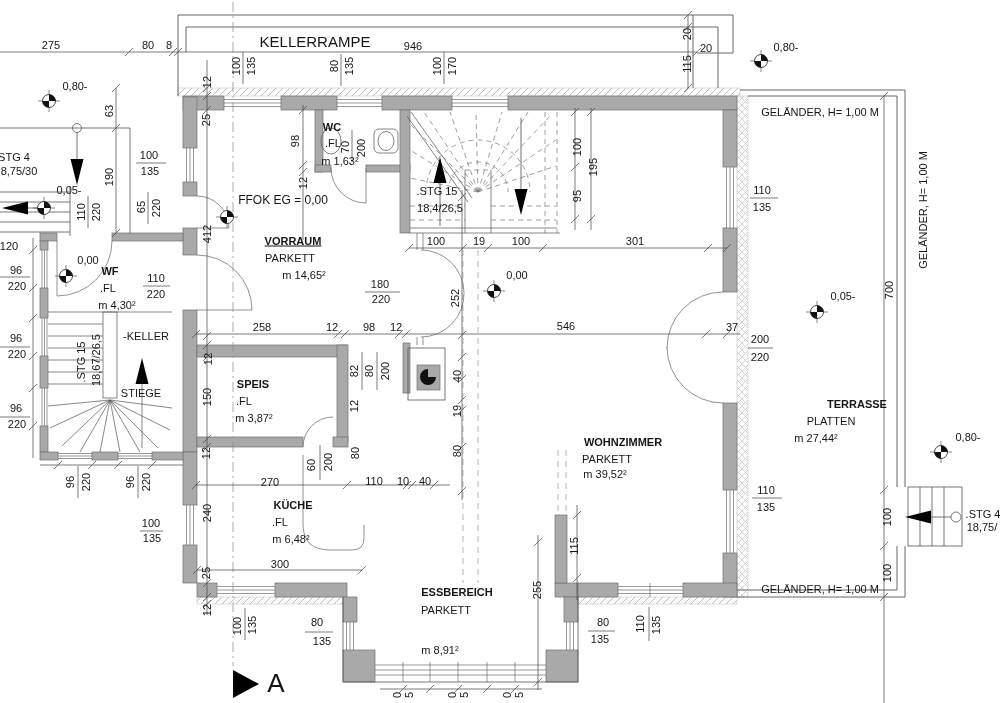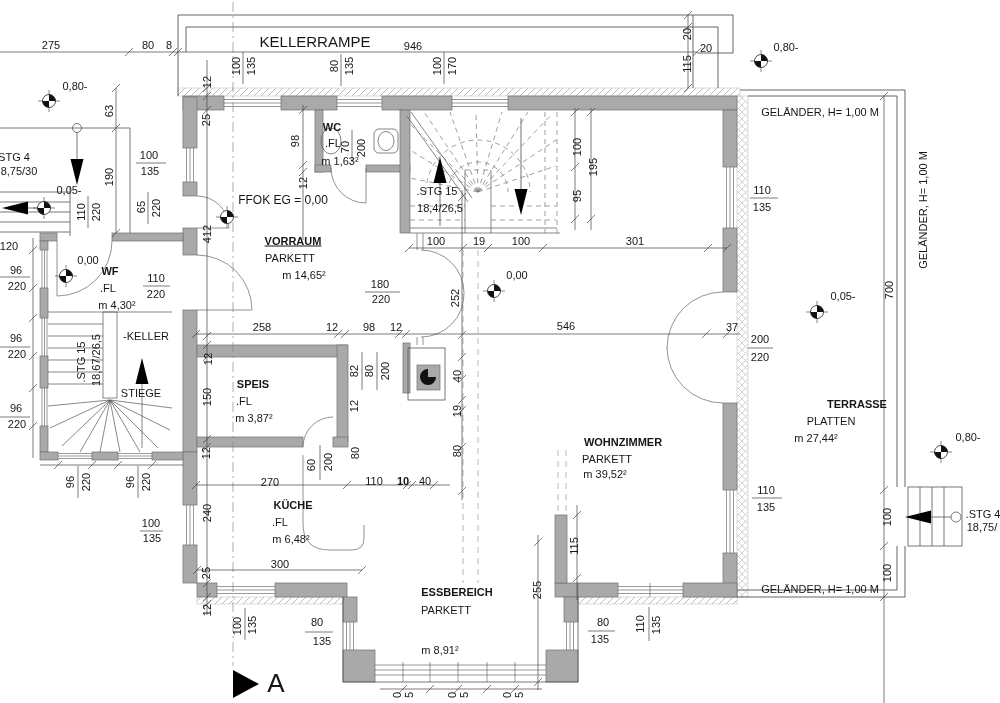--- a/index.html
+++ b/index.html
@@ -322,21 +322,21 @@
       <span class="lbl rot" style="left: 385px; top: 371px;">200</span>
       <span class="lbl rot" style="left: 354px; top: 406px;">12</span>
       <span class="lbl rot" style="left: 457px; top: 376px;">40</span>
       <span class="lbl rot" style="left: 457px; top: 411px;">19</span>
       <span class="lbl rot" style="left: 355px; top: 453px;">80</span>
       <span class="lbl rot" style="left: 457px; top: 451px;">80</span>
       <span class="lbl rot" style="left: 311px; top: 465px;">60</span>
       <span class="lbl rot" style="left: 328px; top: 462px;">200</span>
       <span class="lbl" style="left: 270px; top: 482px;">270</span>
       <span class="lbl" style="left: 374px; top: 481px;">110</span>
-      <span class="lbl" style="left: 403px; top: 481px; font-weight: bold;">10</span>
+      <span class="lbl" style="left: 403px; top: 481px;">10</span>
       <span class="lbl" style="left: 425px; top: 481px;">40</span>
       <span class="lbl" style="left: 623px; top: 442px; font-weight: 700;">WOHNZIMMER</span>
       <span class="lbl" style="left: 607px; top: 459px;">PARKETT</span>
       <span class="lbl" style="left: 605px; top: 474px;">m 39,52²</span>
       <span class="lbl" style="left: 817px; top: 404px; font-weight: 700; margin-left: 40px;">TERRASSE</span>
       <span class="lbl" style="left: 813px; top: 421px; padding-left: 36px;">PLATTEN</span>
       <span class="lbl" style="left: 816px; top: 438px;">m 27,44²</span>
       <span class="lbl" style="left: 968px; top: 437px;">0,80-</span>
       <span class="lbl" style="left: 293px; top: 505px; font-weight: 700;">KÜCHE</span>
       <span class="lbl" style="left: 280px; top: 522px;">.FL</span>

